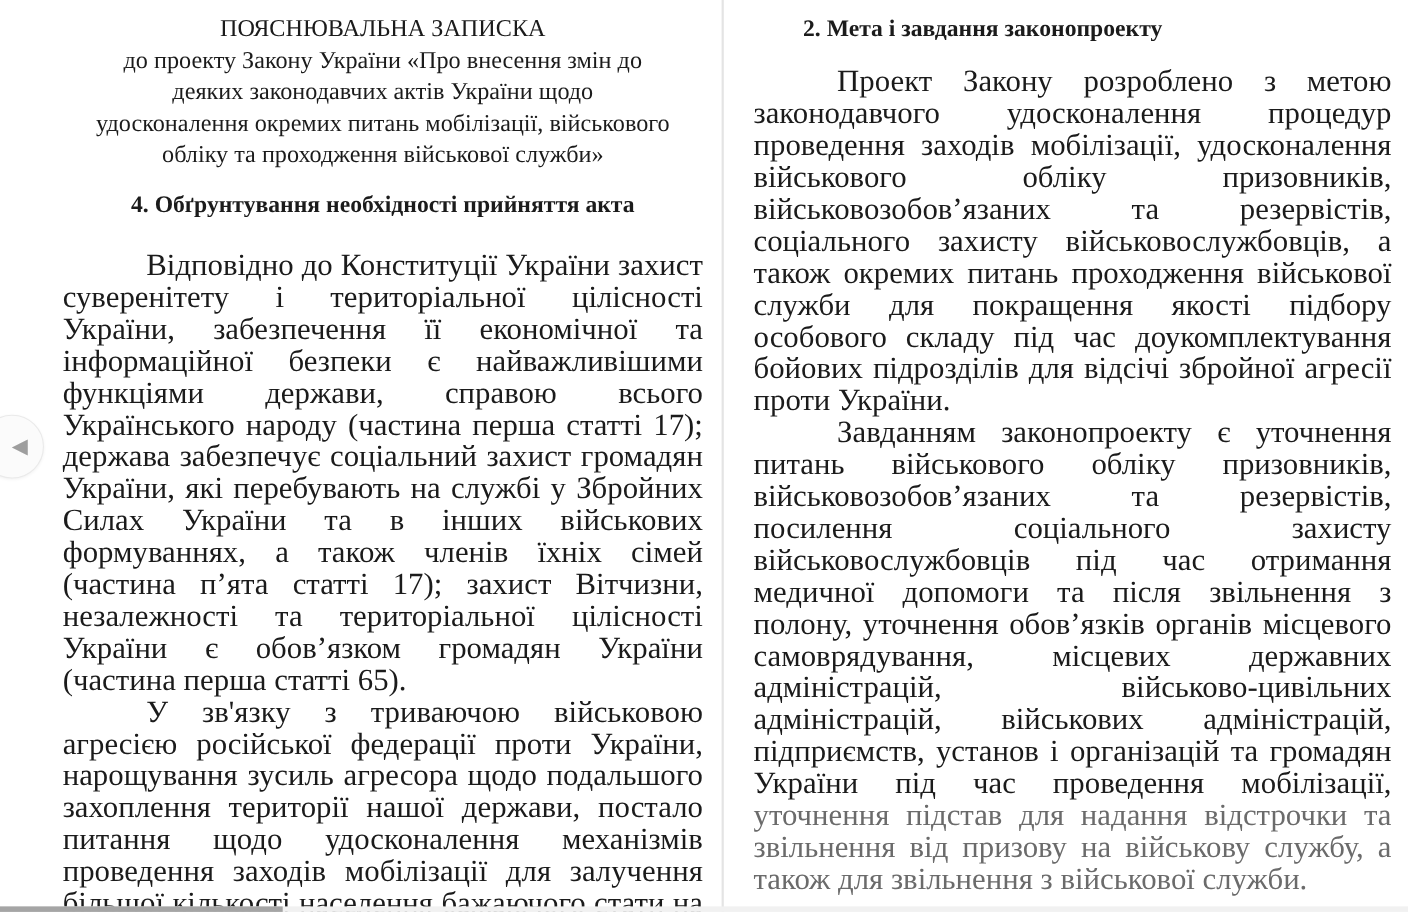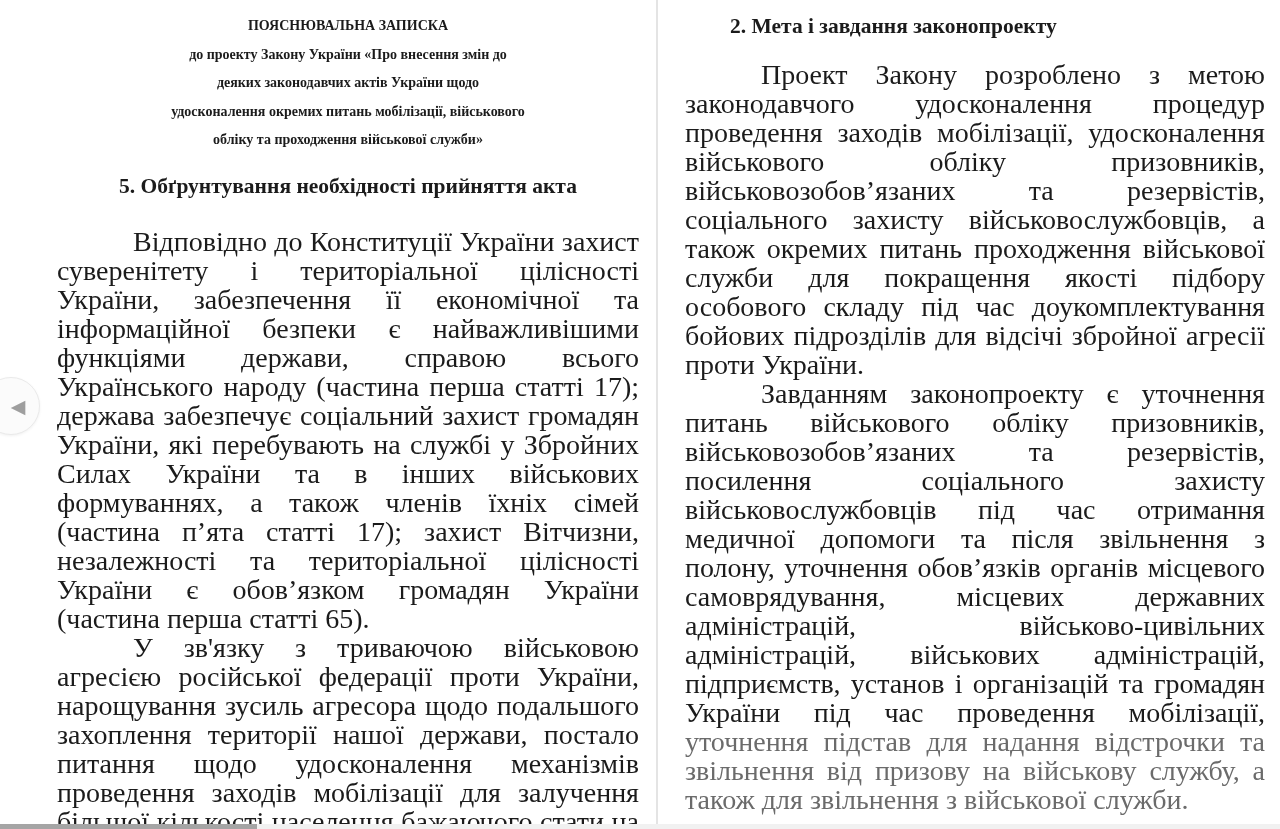--- a/index.html
+++ b/index.html
@@ -27,22 +27,22 @@
   .page-left {
     width: 658px;
     border-right: 2px solid #e4e4e4;
     padding: 12px 17px 0 57px;
   }
   .page-right {
     width: 622px;
     padding: 12px 15px 0 27px;
   }
   .doc-title {
-    font-weight: bold;
-    font-size: 14px;
+    font-weight: normal;
+    font-size: 22px;
     line-height: 28.5px;
     text-align: center;
     white-space: pre-line;
     margin: 0;
   }
   .heading {
     font-weight: bold;
     font-size: 21.5px;
     line-height: 29px;
     margin: 0;
@@ -114,21 +114,21 @@
 
 <div class="spread">
 
   <div class="page page-left">
     <div class="doc-title">ПОЯСНЮВАЛЬНА ЗАПИСКА
 до проекту Закону України «Про внесення змін до
 деяких законодавчих актів України щодо
 удосконалення окремих питань мобілізації, військового
 обліку та проходження військової служби»</div>
 
-    <div class="heading heading-centered">5. Обґрунтування необхідності прийняття акта</div>
+    <div class="heading heading-centered">4. Обґрунтування необхідності прийняття акта</div>
 
     <p class="body-par">Відповідно до Конституції України захист суверенітету і територіальної цілісності України, забезпечення її економічної та інформаційної безпеки є найважливішими функціями держави, справою всього Українського народу (частина перша статті 17); держава забезпечує соціальний захист громадян України, які перебувають на службі у Збройних Силах України та в інших військових формуваннях, а також членів їхніх сімей (частина п’ята статті 17); захист Вітчизни, незалежності та територіальної цілісності України є обов’язком громадян України (частина перша статті 65).</p>
 
     <p class="body-par">У зв'язку з триваючою військовою агресією російської федерації проти України, нарощування зусиль агресора щодо подальшого захоплення території нашої держави, постало питання щодо удосконалення механізмів проведення заходів мобілізації для залучення більшої кількості населення бажаючого стати на захист суверенітету і територіальної цілісності України, а також забезпечення військового обліку призовників, військовозобов’язаних та резервістів та удосконалення окремих питань проходження військової служби.</p>
   </div>
 
   <div class="page page-right">
     <div class="heading heading-indent h2-spacing">2. Мета і завдання законопроекту</div>
 
     <p class="body-par">Проект Закону розроблено з метою законодавчого удосконалення процедур проведення заходів мобілізації, удосконалення військового обліку призовників, військовозобов’язаних та резервістів, соціального захисту військовослужбовців, а також окремих питань проходження військової служби для покращення якості підбору особового складу під час доукомплектування бойових підрозділів для відсічі збройної агресії проти України.</p>

